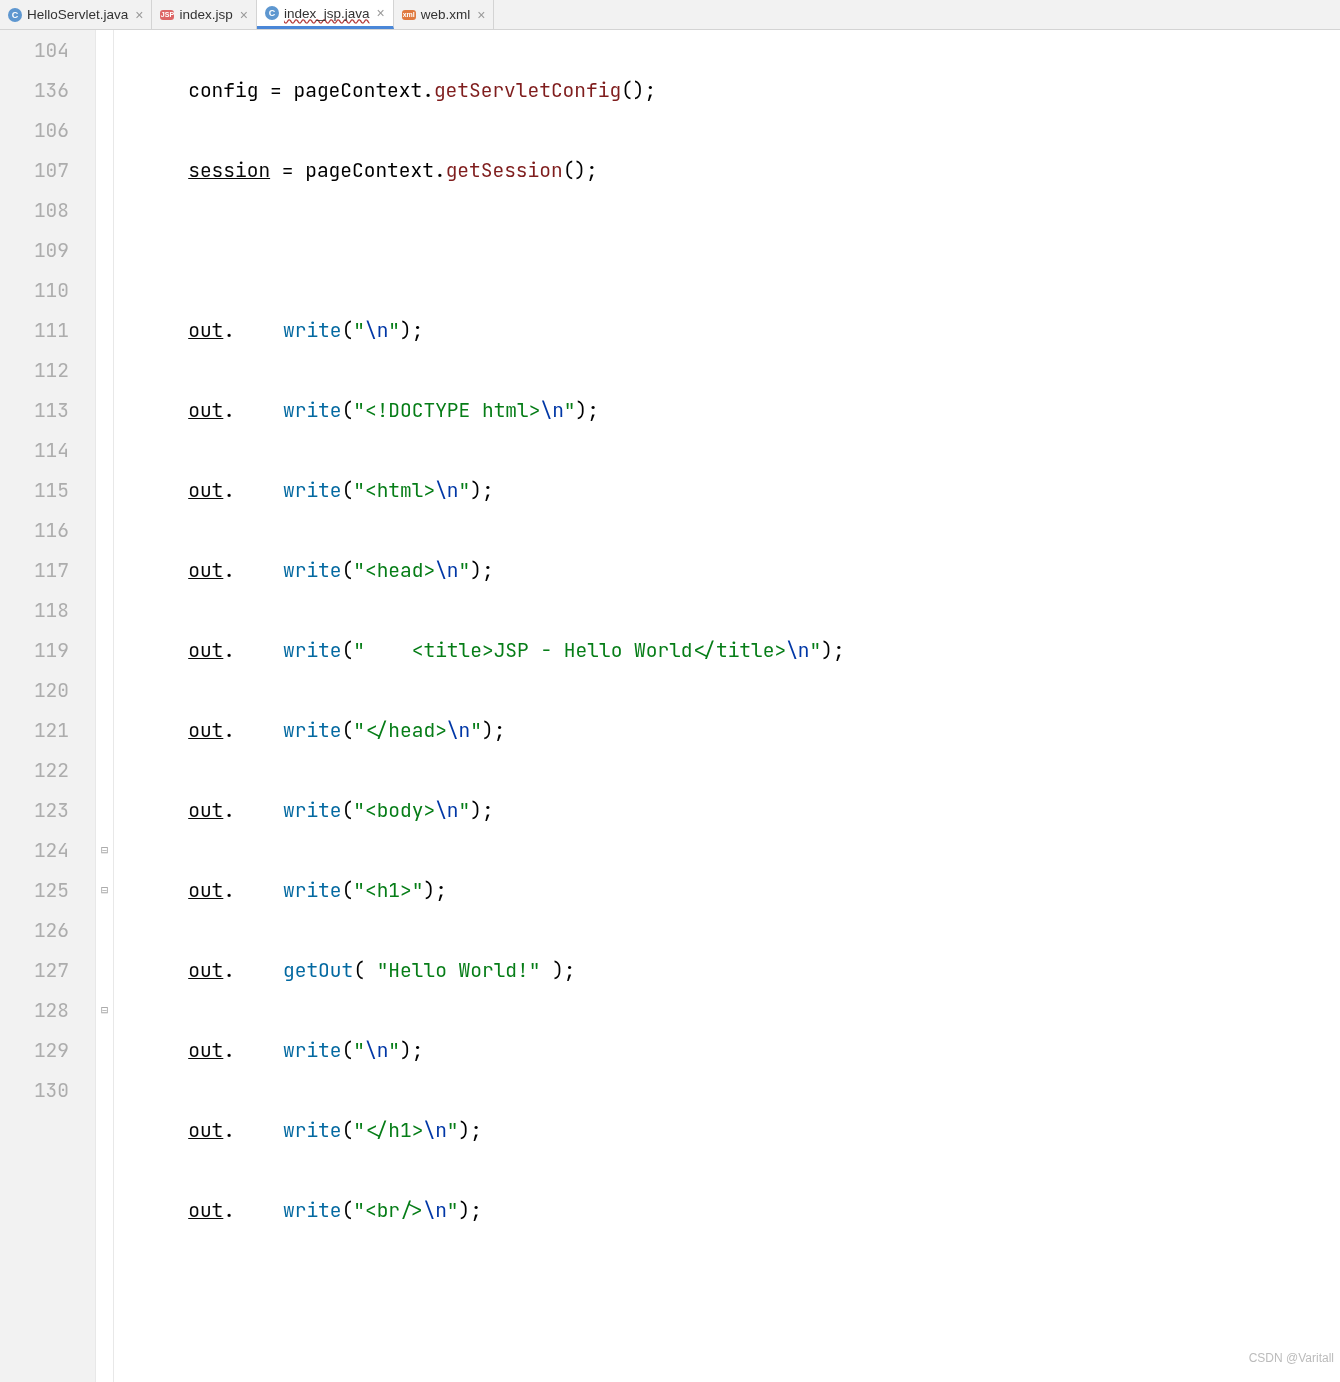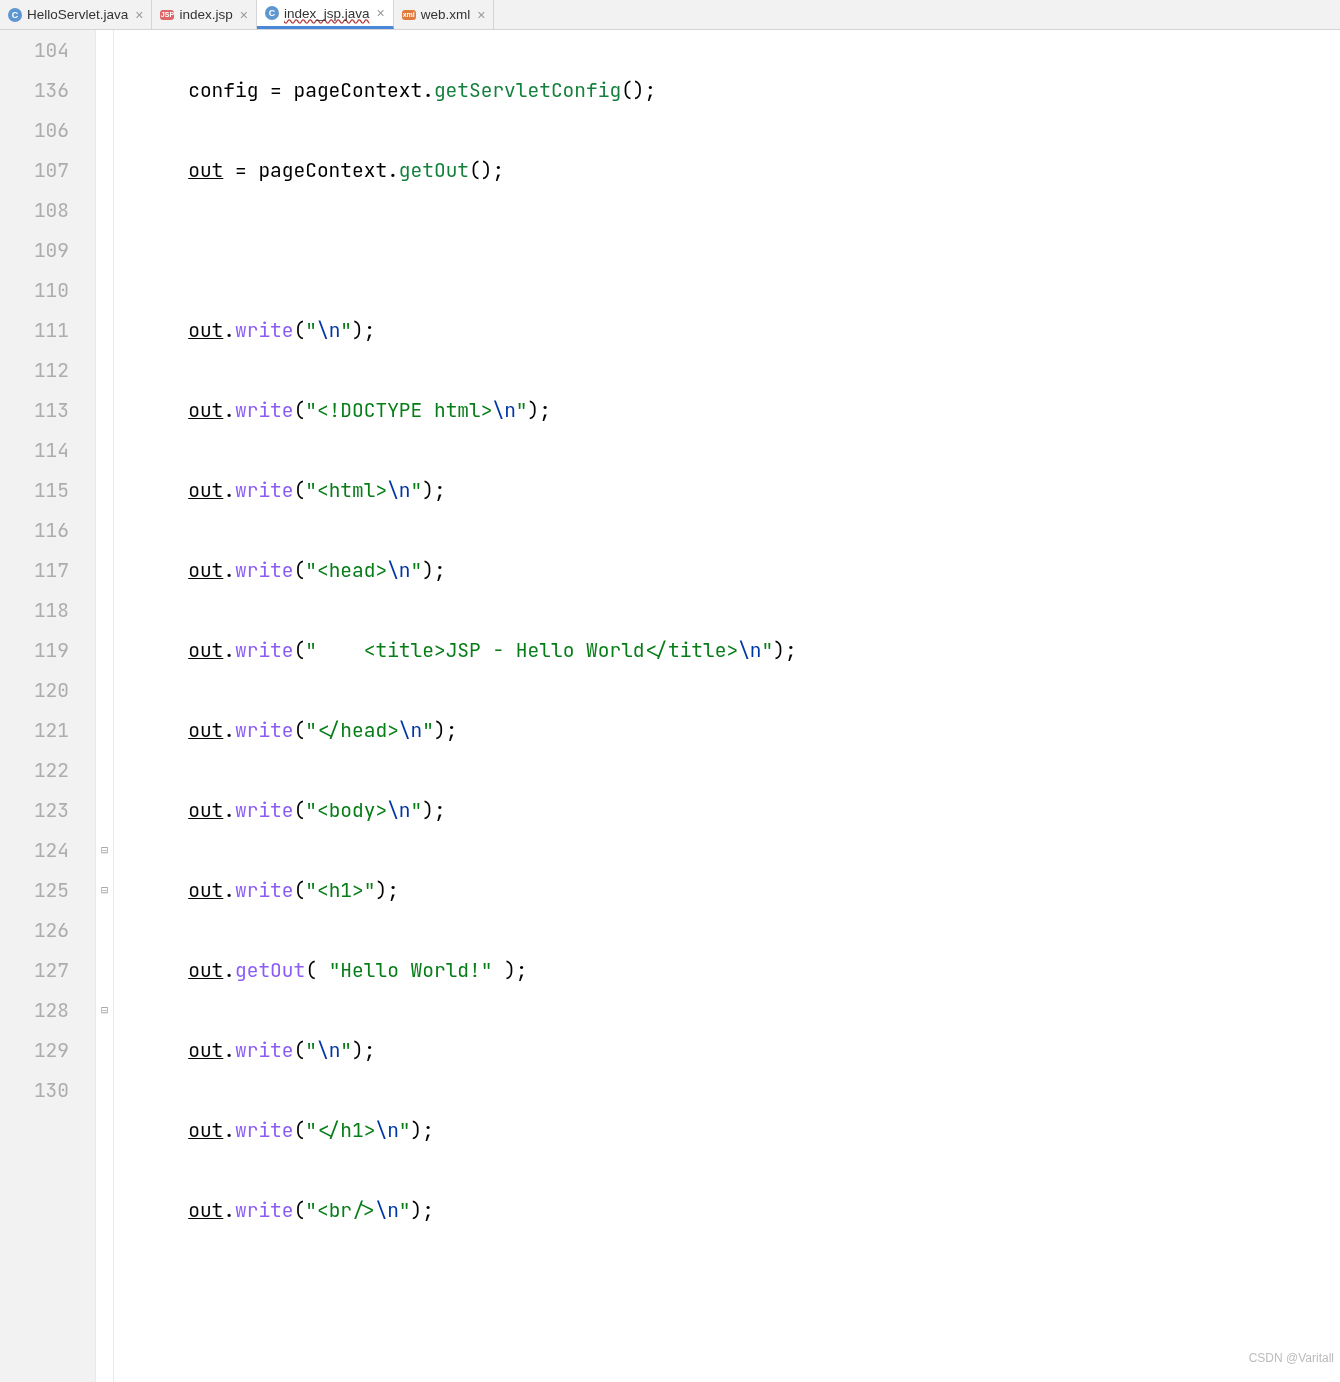--- a/index.html
+++ b/index.html
@@ -69,27 +69,27 @@
 .code {
   flex: 1;
   font-family: "JetBrains Mono","Consolas",monospace;
   font-size: 19.5px;
   line-height: 40px;
   padding-left: 4px;
   white-space: pre;
   position: relative;
 }
 .code .line { height: 40px; }
-.method { color: #15803d; }
+.method { color: #7f1d1d; }
 .str { color: #067d17; }
 .esc { color: #0037a6; }
 .var-u { color: #080808; text-decoration: underline; }
 .jsp { color: #871094; }
 .squig { text-decoration: underline wavy #b33a3a; text-decoration-skip-ink: none; }
-.fn { color: #8b5cf6; }
+.fn { color: #0369a1; margin-left: 48px; }
 .watermark {
   position: absolute;
   right: 6px;
   bottom: 4px;
   font-family: Arial, sans-serif;
   font-size: 12px;
   color: rgba(120,120,120,0.5);
 }
 .ticon { display:inline-flex; align-items:center; justify-content:center; border-radius:3px; font-size:9px; font-weight:bold; }
 .ticon.c { background:#5e97d0; color:#fff; border-radius:50%; width:14px; height:14px; font-size:9px; }
@@ -176,21 +176,21 @@
       <div>⊟</div>
       <div>⊟</div>
       <div></div>
       <div></div>
       <div>⊟</div>
       <div></div>
       <div></div>
     </div>
   <div class="code">
 <div class="line">      config = pageContext.<span class="method">getServletConfig</span>();</div>
-<div class="line">      <span class="var-u">out</span> = pageContext.<span class="method">getOut</span>();</div>
+<div class="line">      <span class="var-u">session</span> = pageContext.<span class="method">getSession</span>();</div>
 <div class="line"></div>
 <div class="line">      <span class="var-u">out</span>.<span class="fn">write</span>(<span class="str">"<span class="esc">\n</span>"</span>);</div>
 <div class="line">      <span class="var-u">out</span>.<span class="fn">write</span>(<span class="str">"<span>&lt;!DOCTYPE html&gt;</span><span class="esc">\n</span>"</span>);</div>
 <div class="line">      <span class="var-u">out</span>.<span class="fn">write</span>(<span class="str">"<span>&lt;html&gt;</span><span class="esc">\n</span>"</span>);</div>
 <div class="line">      <span class="var-u">out</span>.<span class="fn">write</span>(<span class="str">"<span>&lt;head&gt;</span><span class="esc">\n</span>"</span>);</div>
 <div class="line">      <span class="var-u">out</span>.<span class="fn">write</span>(<span class="str">"<span>    &lt;title&gt;JSP - Hello World&lt;/title&gt;</span><span class="esc">\n</span>"</span>);</div>
 <div class="line">      <span class="var-u">out</span>.<span class="fn">write</span>(<span class="str">"<span>&lt;/head&gt;</span><span class="esc">\n</span>"</span>);</div>
 <div class="line">      <span class="var-u">out</span>.<span class="fn">write</span>(<span class="str">"<span>&lt;body&gt;</span><span class="esc">\n</span>"</span>);</div>
 <div class="line">      <span class="var-u">out</span>.<span class="fn">write</span>(<span class="str">"<span>&lt;h1&gt;</span>"</span>);</div>
 <div class="line">      <span class="var-u">out</span>.<span class="fn">getOut</span>( <span class="str">"<span>Hello World!</span>"</span> );</div>

